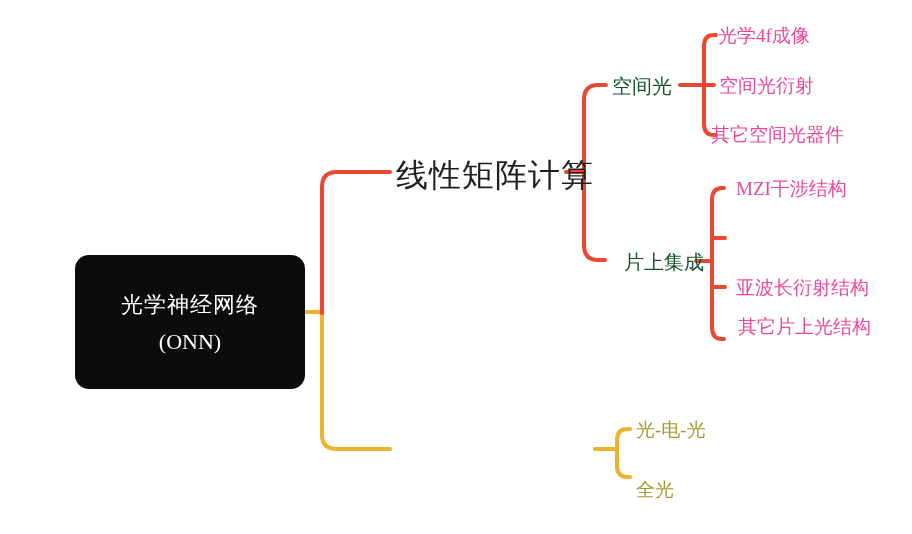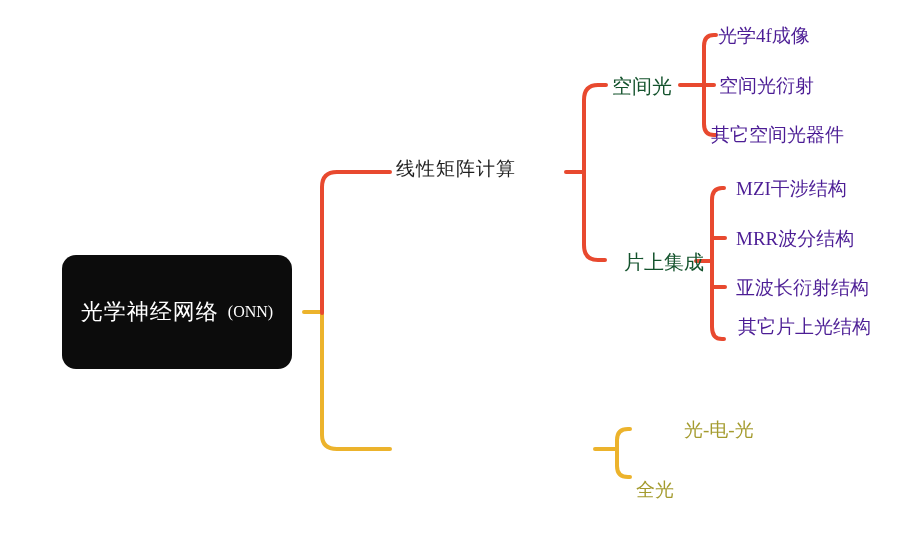--- a/index.html
+++ b/index.html
@@ -26,37 +26,37 @@
   .edge-yellow { stroke: #ecb32c; }
 
   .label {
     position: absolute;
     white-space: nowrap;
     line-height: 1;
     cursor: default;
   }
   .root-node {
     position: absolute;
-    left: 62px; top: 255px;
-    width: 230px; height: 114px;
+    left: 75px; top: 255px;
+    width: 230px; height: 134px;
     background: #0c0c0c;
     border-radius: 14px;
     display: flex;
-    flex-direction: row;
+    flex-direction: column;
     align-items: center;
     justify-content: center;
     gap: 9px;
     color: #ffffff;
   }
   .root-title    { font-size: 22px; letter-spacing: 1px; }
-  .root-subtitle { font-size: 16px; }
+  .root-subtitle { font-size: 22px; }
 
-  .branch-label  { font-size: 19px; color: #1f1f1f; letter-spacing: 1px; }
+  .branch-label  { font-size: 32px; color: #1f1f1f; letter-spacing: 1px; }
   .node-red      { font-size: 20px; color: #14532d; }
-  .leaf-red      { font-size: 19px; color: #4c1d95; }
+  .leaf-red      { font-size: 19px; color: #ec4899; }
   .leaf-olive    { font-size: 19px; color: #a49b2e; }
 </style>
 </head>
 <body>
 
 <div class="canvas">
 
   <svg class="edges" viewBox="0 0 912 534" xmlns="http://www.w3.org/2000/svg">
 
     <path class="edge-yellow" d="M 304 312 H 322 V 435 Q 322 449 337 449 H 390"></path>
@@ -82,20 +82,19 @@
   <div class="label branch-label" style="left:396px; top:159px;">线性矩阵计算</div>
 
   <div class="label node-red" style="left:612px; top:76px;">空间光</div>
   <div class="label node-red" style="left:624px; top:252px;">片上集成</div>
 
   <div class="label leaf-red" style="left:718px; top:26px;">光学4f成像</div>
   <div class="label leaf-red" style="left:719px; top:76px;">空间光衍射</div>
   <div class="label leaf-red" style="left:711px; top:125px;">其它空间光器件</div>
 
   <div class="label leaf-red" style="left:736px; top:179px;">MZI干涉结构</div>
-  <div class="label leaf-red" style="left:736px; top:229px;">MRR波分结构</div>
   <div class="label leaf-red" style="left:736px; top:278px;">亚波长衍射结构</div>
   <div class="label leaf-red" style="left:738px; top:317px;">其它片上光结构</div>
 
-  <div class="label leaf-olive" style="left:636px; top:420px;margin-left:48px;">光-电-光</div>
+  <div class="label leaf-olive" style="left:636px; top:420px;">光-电-光</div>
   <div class="label leaf-olive" style="left:636px; top:468px;margin-top:12px;">全光</div>
 
 </div>
 
 </body></html>

